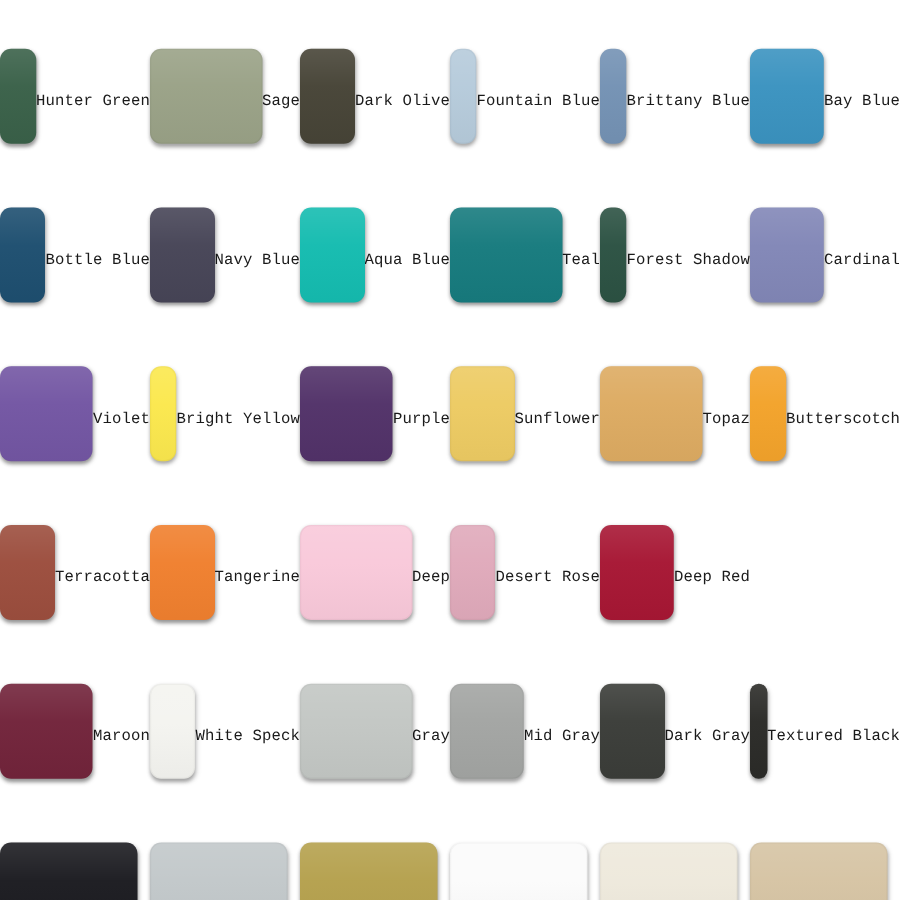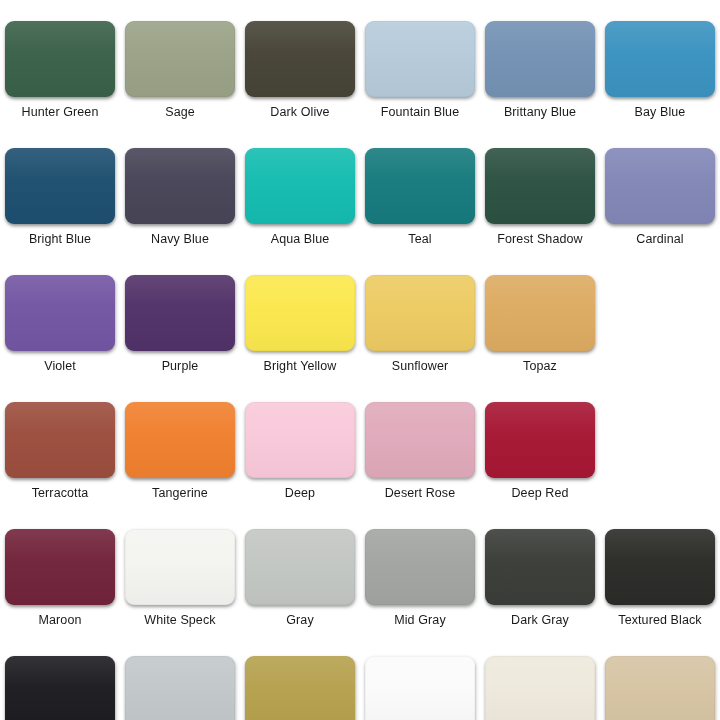--- a/index.html
+++ b/index.html
@@ -29,24 +29,25 @@
     width: 720px;
     height: 127px;
     box-sizing: border-box;
   }
 
   .swatch-cell {
     width: 120px;
     height: 112px;
     box-sizing: border-box;
     display: flex;
-    flex-direction: column;
+    flex-direction: row;
     align-items: center;
     justify-content: flex-start;
     position: relative;
+    font-family: Liberation Mono, monospace;
   }
 
   .swatch-chip {
     width: 110px;
     height: 76px;
     margin-top: 0px;
     border-radius: 9px;
     box-shadow: 0 2px 3px rgba(0,0,0,0.30),
                 1px 2px 4px rgba(0,0,0,0.18);
     position: relative;
@@ -115,21 +116,21 @@
         <div class="swatch-label">Brittany Blue</div>
       </div>
       <div class="swatch-cell">
         <div class="swatch-chip" style="background-color: rgb(59, 147, 192);"></div>
         <div class="swatch-label">Bay Blue</div>
       </div>
     </div>
     <div class="swatch-row">
       <div class="swatch-cell">
         <div class="swatch-chip" style="background-color: rgb(30, 79, 112);"></div>
-        <div class="swatch-label">Bright Blue</div>
+        <div class="swatch-label">Bottle Blue</div>
       </div>
       <div class="swatch-cell">
         <div class="swatch-chip" style="background-color: rgb(71, 69, 87);"></div>
         <div class="swatch-label">Navy Blue</div>
       </div>
       <div class="swatch-cell">
         <div class="swatch-chip" style="background-color: rgb(21, 188, 176);"></div>
         <div class="swatch-label">Aqua Blue</div>
       </div>
       <div class="swatch-cell">
@@ -144,35 +145,39 @@
         <div class="swatch-chip" style="background-color: rgb(130, 135, 183);"></div>
         <div class="swatch-label">Cardinal</div>
       </div>
     </div>
     <div class="swatch-row">
       <div class="swatch-cell">
         <div class="swatch-chip" style="background-color: rgb(115, 86, 163);"></div>
         <div class="swatch-label">Violet</div>
       </div>
       <div class="swatch-cell">
+        <div class="swatch-chip" data-light="1" style="background-color: rgb(251, 232, 78);"></div>
+        <div class="swatch-label">Bright Yellow</div>
+      </div>
+      <div class="swatch-cell">
         <div class="swatch-chip" style="background-color: rgb(82, 50, 105);"></div>
         <div class="swatch-label">Purple</div>
       </div>
       <div class="swatch-cell">
-        <div class="swatch-chip" data-light="1" style="background-color: rgb(251, 232, 78);"></div>
-        <div class="swatch-label">Bright Yellow</div>
-      </div>
-      <div class="swatch-cell">
         <div class="swatch-chip" data-light="1" style="background-color: rgb(237, 203, 99);"></div>
         <div class="swatch-label">Sunflower</div>
       </div>
       <div class="swatch-cell">
         <div class="swatch-chip" style="background-color: rgb(221, 171, 98);"></div>
         <div class="swatch-label">Topaz</div>
       </div>
+      <div class="swatch-cell">
+        <div class="swatch-chip" style="background-color: rgb(243, 163, 43);"></div>
+        <div class="swatch-label">Butterscotch</div>
+      </div>
     </div>
     <div class="swatch-row">
       <div class="swatch-cell">
         <div class="swatch-chip" style="background-color: rgb(156, 78, 62);"></div>
         <div class="swatch-label">Terracotta</div>
       </div>
       <div class="swatch-cell">
         <div class="swatch-chip" style="background-color: rgb(240, 128, 47);"></div>
         <div class="swatch-label">Tangerine</div>
       </div>

